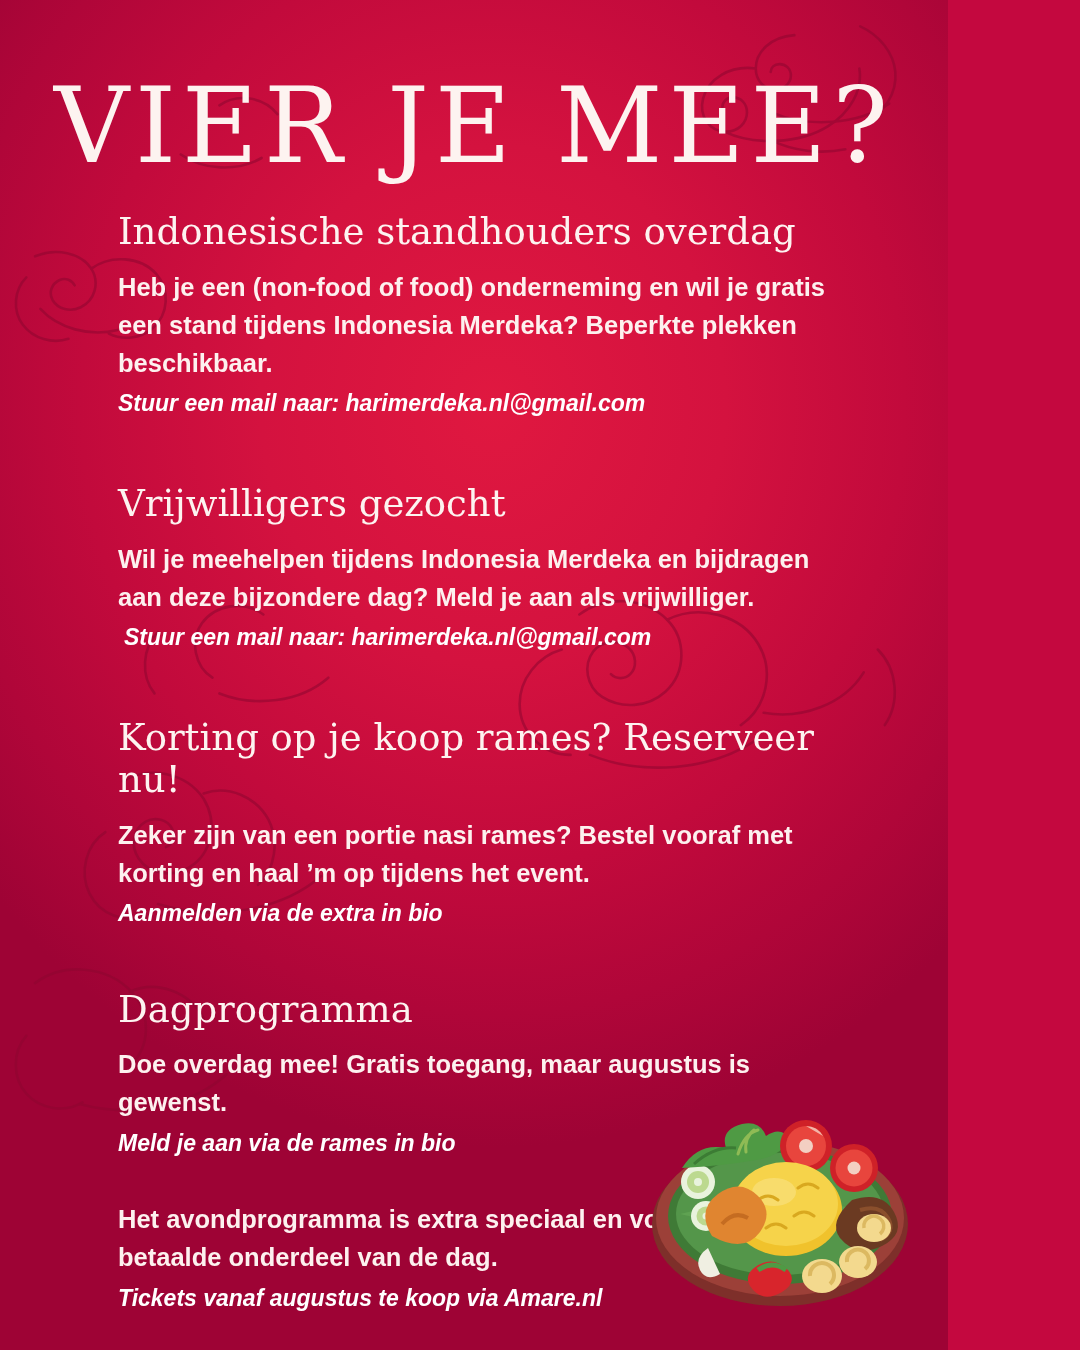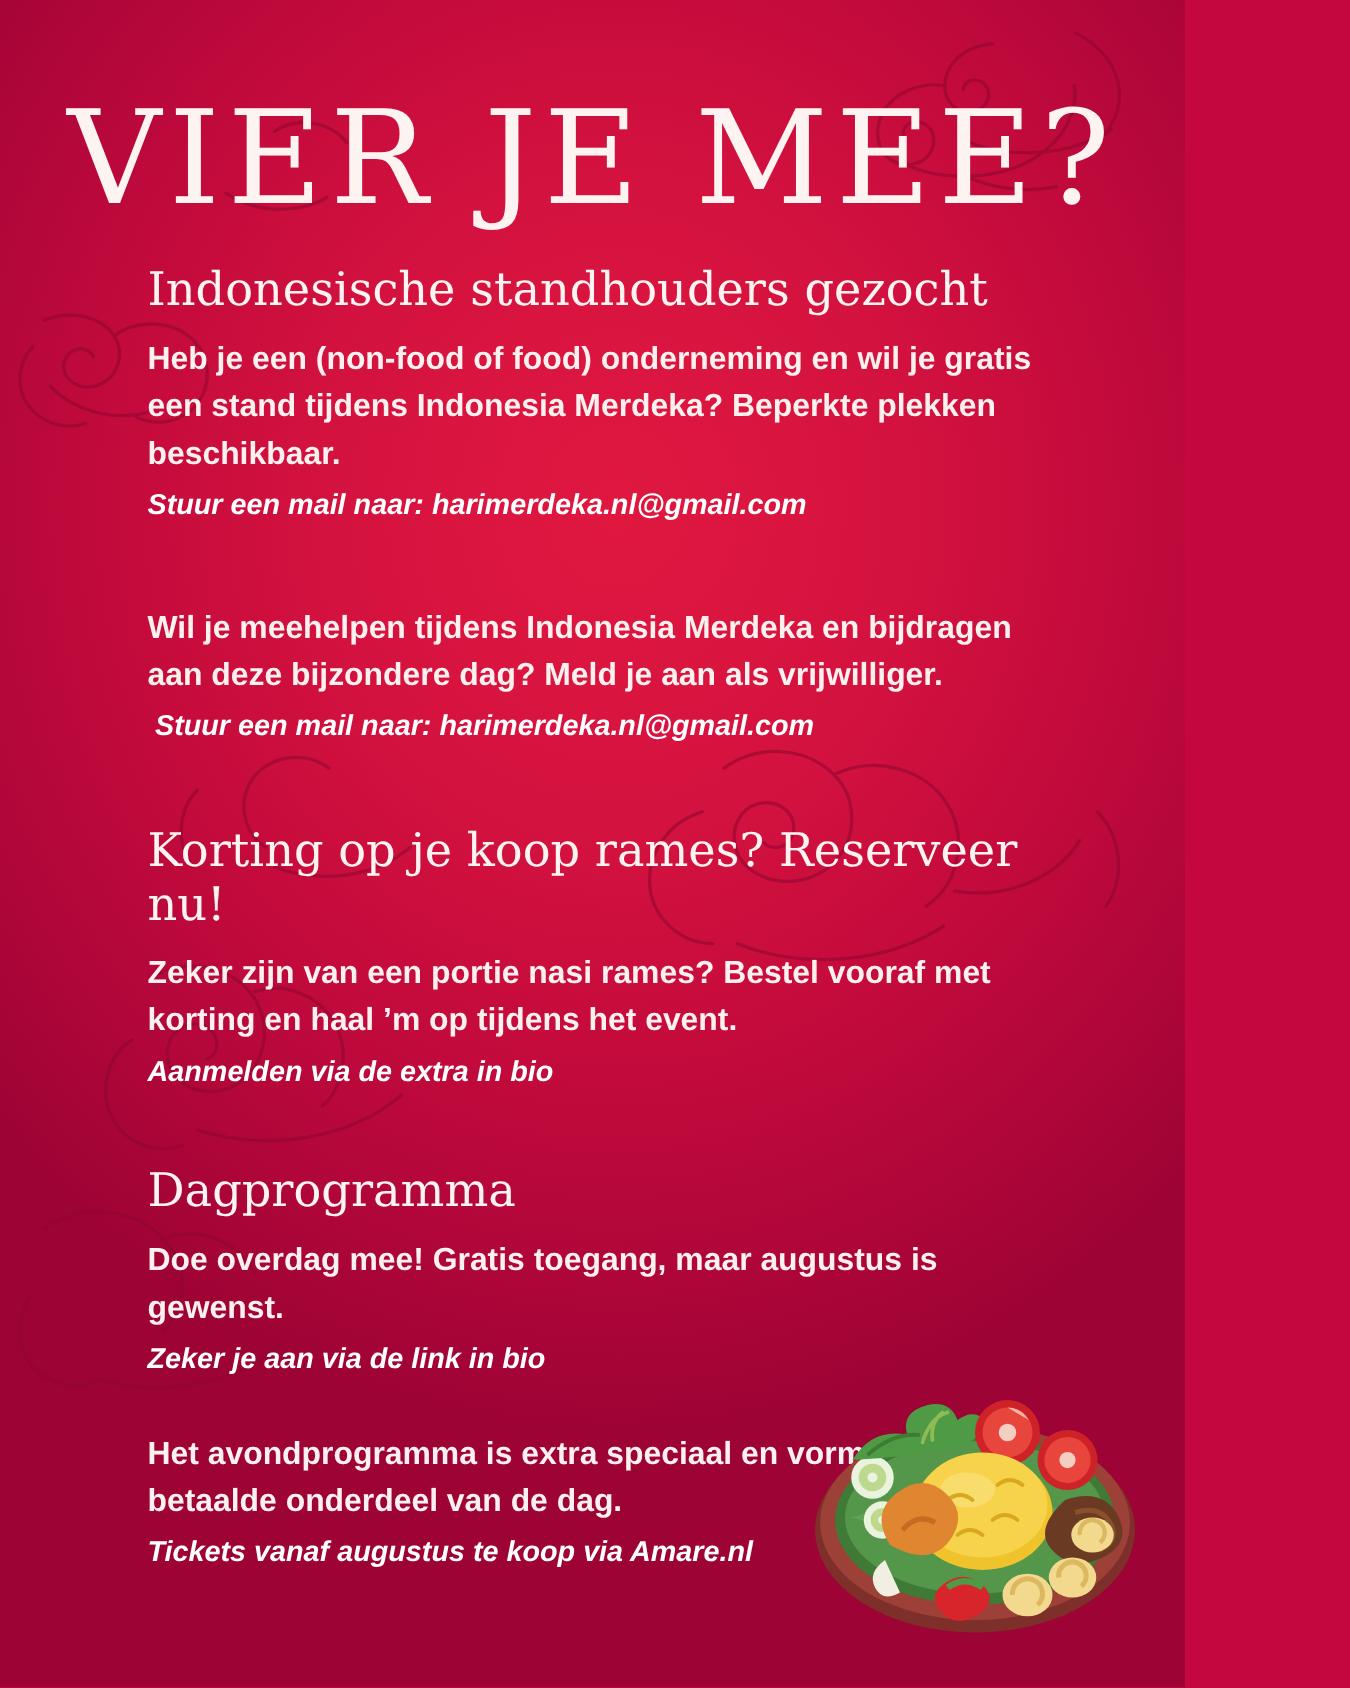--- a/index.html
+++ b/index.html
@@ -145,40 +145,41 @@
     </g>
   </svg>
 
   <div class="content">
 
     <h1 class="title">VIER JE MEE?</h1>
 
     <div class="sections">
 
       <div class="section s1">
-        <h2 class="sec-head">Indonesische standhouders gezocht</h2>
+        <h2 class="sec-head">Indonesische standhouders overdag</h2>
         <p class="sec-body">Heb je een (non-food of food) onderneming en wil je gratis een stand tijdens Indonesia Merdeka? Beperkte plekken beschikbaar.</p>
         <p class="sec-cta">Stuur een mail naar: harimerdeka.nl@gmail.com</p>
       </div>
 
       <div class="section s2">
+        <h2 class="sec-head">Vrijwilligers gezocht</h2>
         <p class="sec-body">Wil je meehelpen tijdens Indonesia Merdeka en bijdragen aan deze bijzondere dag? Meld je aan als vrijwilliger.</p>
         <p class="sec-cta indent">Stuur een mail naar: harimerdeka.nl@gmail.com</p>
       </div>
 
       <div class="section s3">
         <h2 class="sec-head">Korting op je koop rames? Reserveer nu!</h2>
         <p class="sec-body">Zeker zijn van een portie nasi rames? Bestel vooraf met korting en haal ’m op tijdens het event.</p>
         <p class="sec-cta">Aanmelden via de extra in bio</p>
       </div>
 
       <div class="section s4">
         <h2 class="sec-head">Dagprogramma</h2>
         <p class="sec-body">Doe overdag mee! Gratis toegang, maar augustus is gewenst.</p>
-        <p class="sec-cta">Zeker je aan via de link in bio</p>
+        <p class="sec-cta">Meld je aan via de rames in bio</p>
       </div>
 
       <div class="section s5">
         <p class="sec-body">Het avondprogramma is extra speciaal en vormt het betaalde onderdeel van de dag.</p>
         <p class="sec-cta">Tickets vanaf augustus te koop via Amare.nl</p>
       </div>
 
     </div>
   </div>
 

